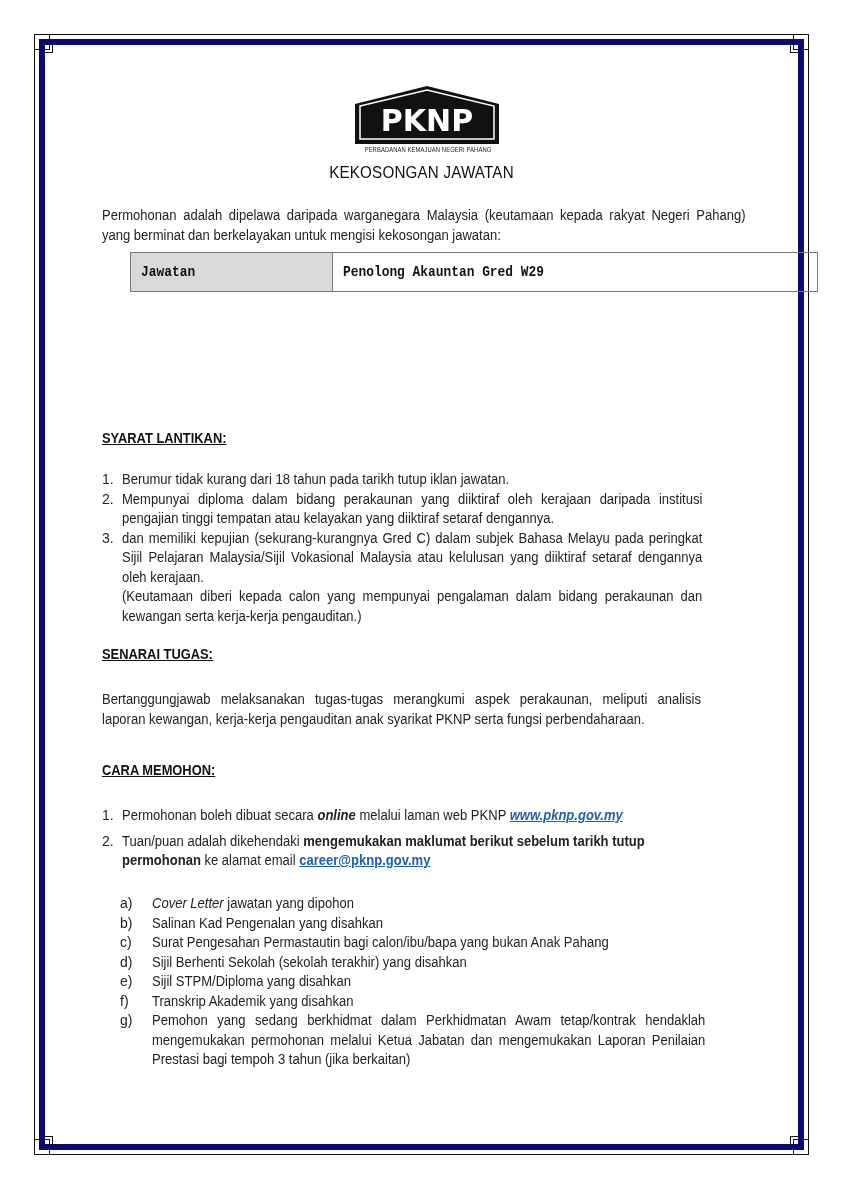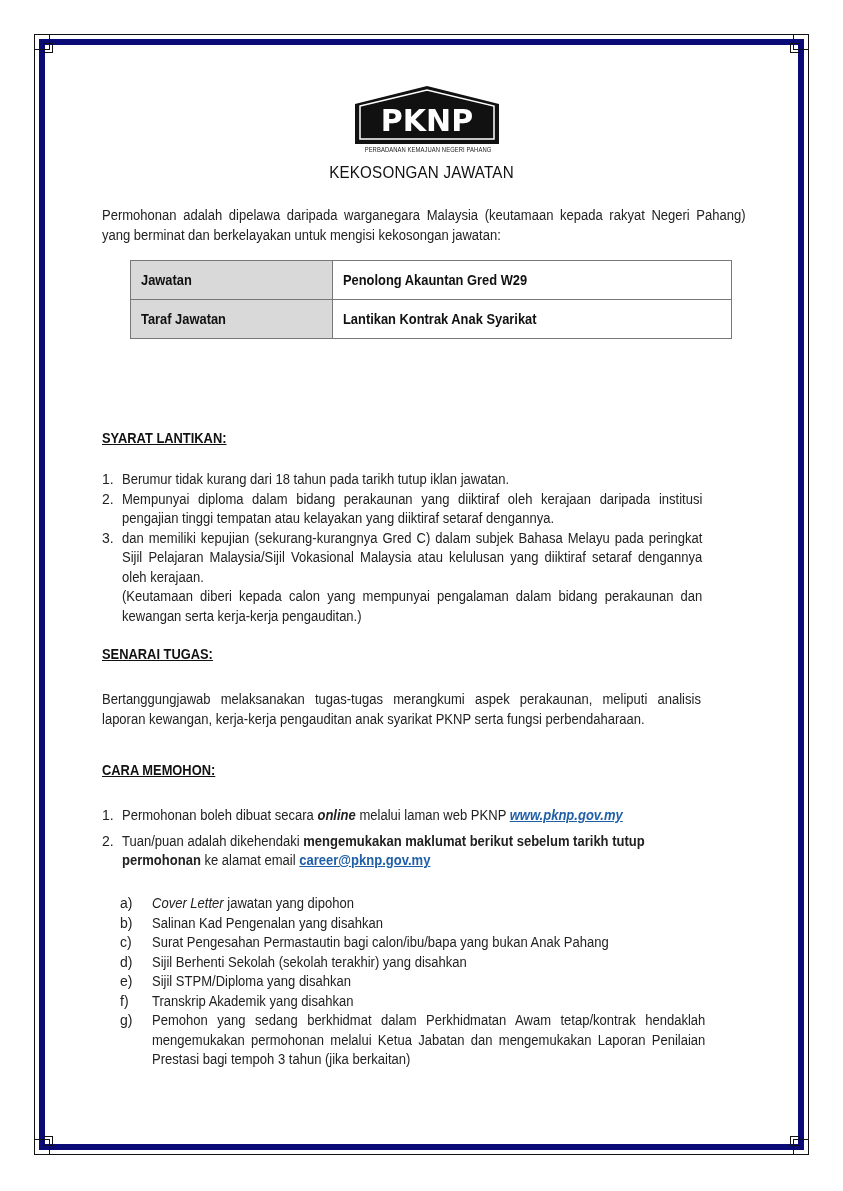--- a/index.html
+++ b/index.html
@@ -11,21 +11,21 @@
                 border:6px solid #0b0b78; box-sizing:border-box; }
   .corner { position:absolute; width:16px; height:16px; box-sizing:border-box; border:1px solid #111; background:transparent; }
   .corner.small { width:10px; height:10px; }
   .logo { position:absolute; left:355px; top:86px; width:144px; height:70px; }
   .logo-sub { position:absolute; left:352px; top:146px; width:152px; text-align:center;
               font-size:6.5px; letter-spacing:0.1px; color:#222; transform:scaleX(0.9); transform-origin:center; }
   .title { position:absolute; left:0; width:843px; top:163px; text-align:center;
            font-size:16.5px; font-weight:normal; color:#111; letter-spacing:0.2px; transform:scaleX(0.92); }
   .para { position:absolute; left:102px; width:644px; font-size:14px; line-height:19.5px;
           text-align:justify; color:#222; transform:scaleX(0.93); transform-origin:left; width:692px; }
-  table.info { position:absolute; left:130px; top:260px; width:602px; border-collapse:collapse; font-size:14px; }
+  table.info { position:absolute; left:130px; top:252px; width:688px; border-collapse:collapse; font-size:14px;font-family:Liberation Mono, monospace; }
   table.info td { border:1px solid #777; padding:0 10px; color:#111; font-weight:bold; }
   table.info td.key { background:#d9d9d9; width:181px; }
   table.info tr.r1 td, table.info tr.r2 td { height:38px; }
   table.info tr.r3 td { height:46px; line-height:18px; }
   table.info td span { display:inline-block; transform:scaleX(0.92); transform-origin:left; }
   .heading { position:absolute; left:102px; font-size:14px; font-weight:bold; text-decoration:underline;
              color:#111; transform:scaleX(0.92); transform-origin:left; }
   ol.list { position:absolute; left:102px; margin:0; padding:0; list-style:none; font-size:14px; line-height:19.5px; color:#222; }
   ol.list li { position:relative; padding-left:20px; text-align:justify; }
   ol.list li .num { position:absolute; left:0; top:0; }
@@ -58,24 +58,20 @@
 
 <div class="title">KEKOSONGAN JAWATAN</div>
 
 <div class="para" style="top:206px;">Permohonan adalah dipelawa daripada warganegara Malaysia (keutamaan kepada rakyat Negeri Pahang) yang berminat dan berkelayakan untuk mengisi kekosongan jawatan:</div>
 
 <table class="info">
   <tbody>
       <tr class="r1">
     <td class="key"><span>Jawatan</span></td>
     <td><span>Penolong Akauntan Gred W29</span></td>
-  </tr>
-  <tr class="r2">
-    <td class="key"><span>Taraf Jawatan</span></td>
-    <td><span>Lantikan Kontrak Anak Syarikat</span></td>
   </tr>
 </tbody>
   </table>
 
 <div class="heading" style="top:430px;">SYARAT LANTIKAN:</div>
 <ol class="list" style="top:470px; width:644px;">
   <li>
     <span class="num">1.</span>
     <span class="scale">Berumur tidak kurang dari 18 tahun pada tarikh tutup iklan jawatan.</span>
   </li>

